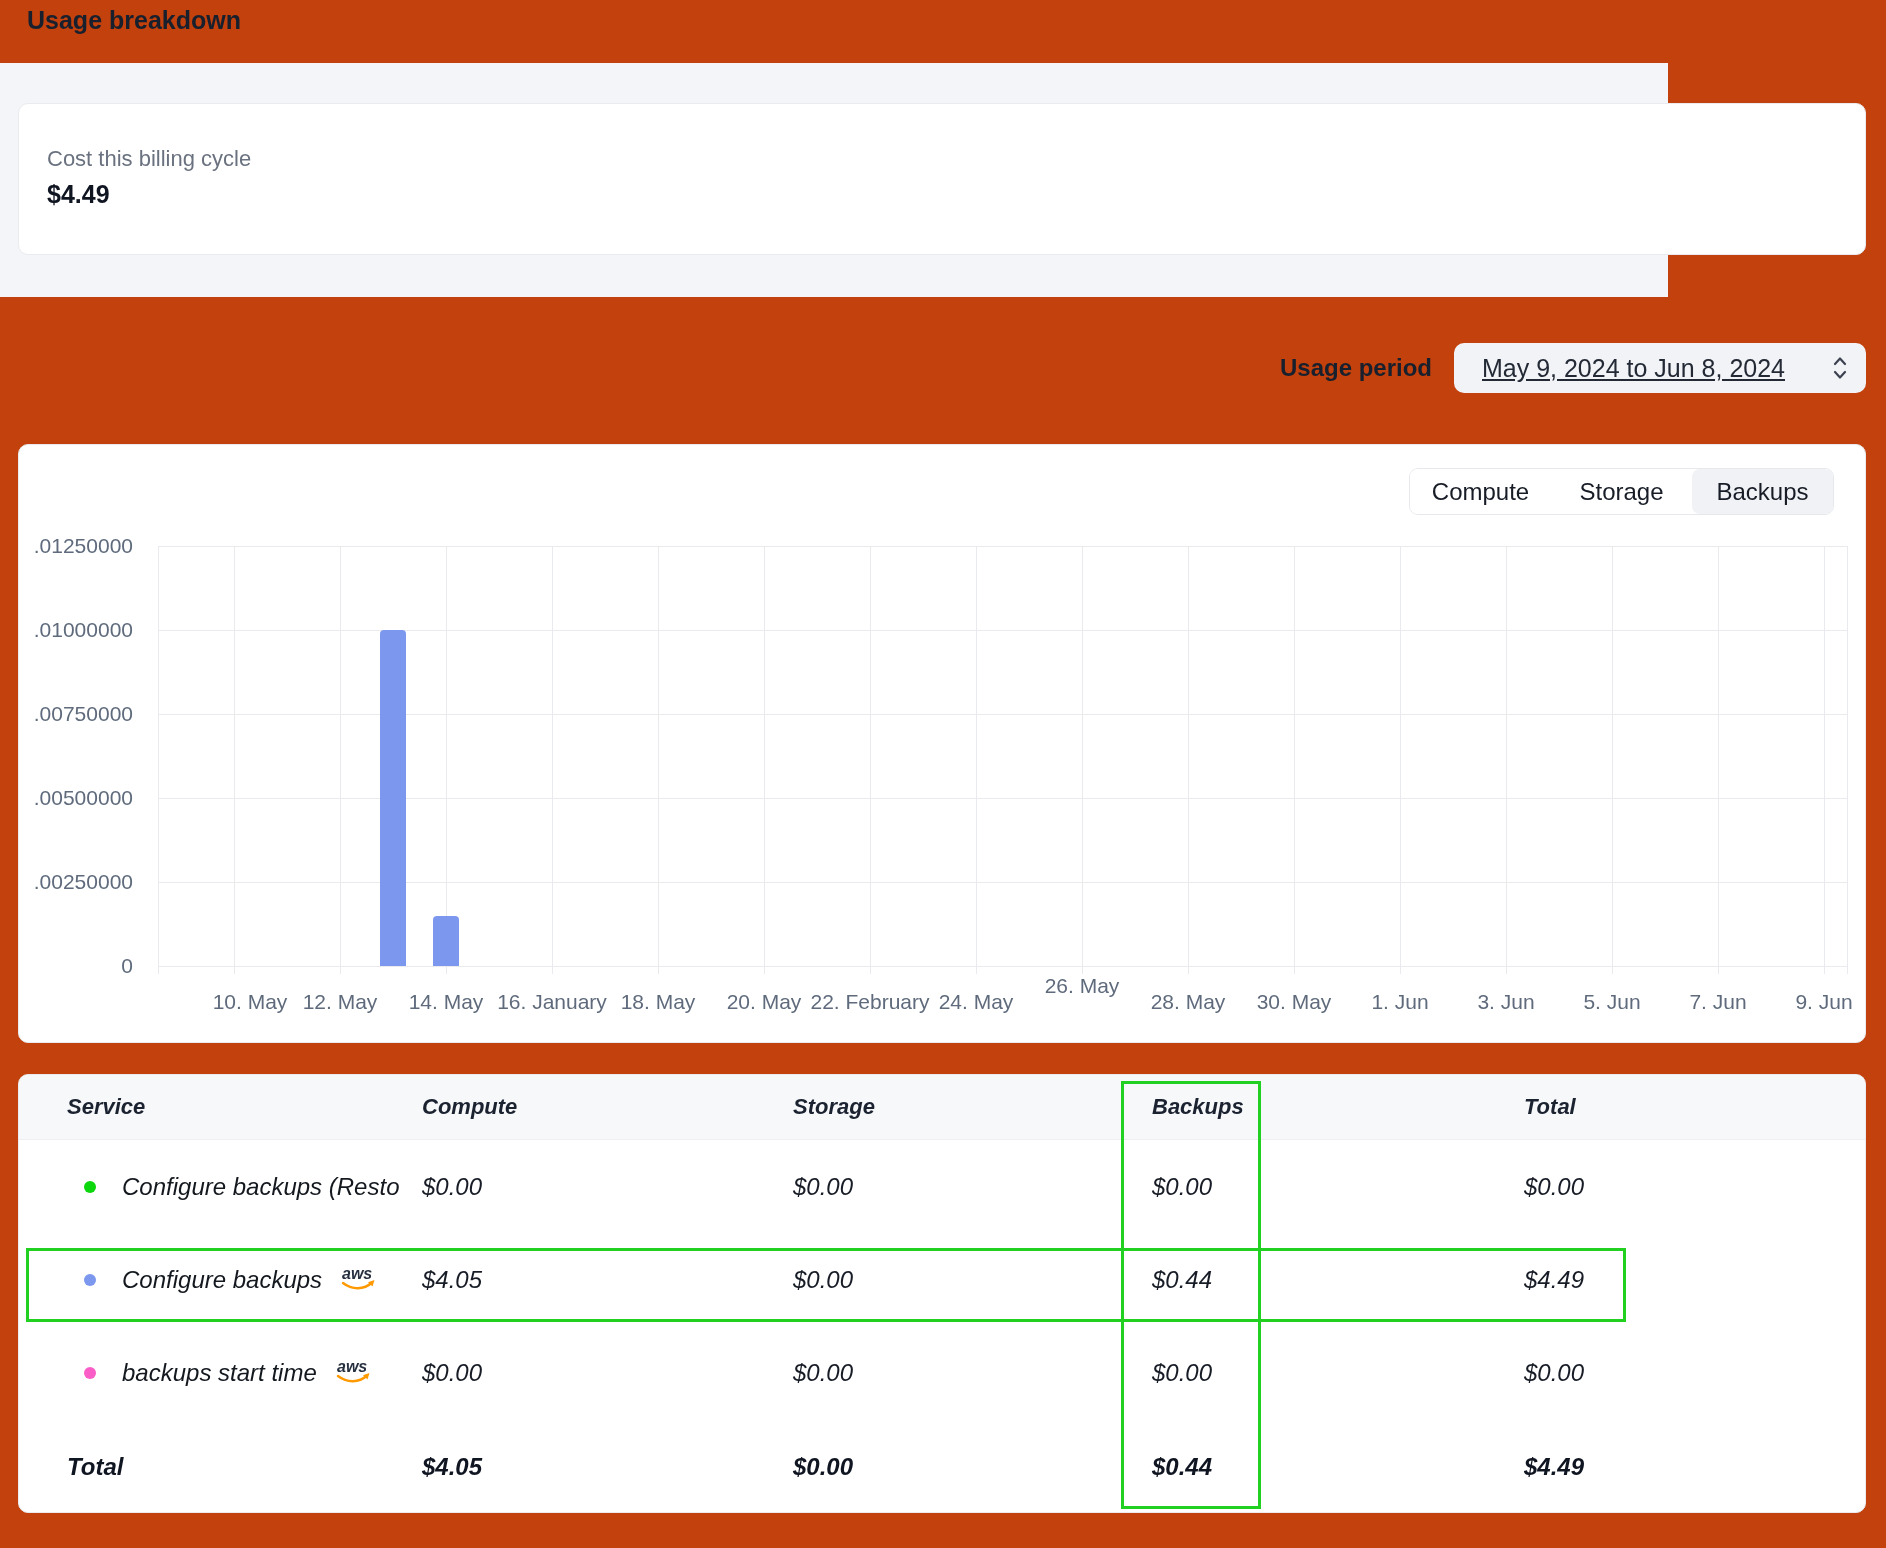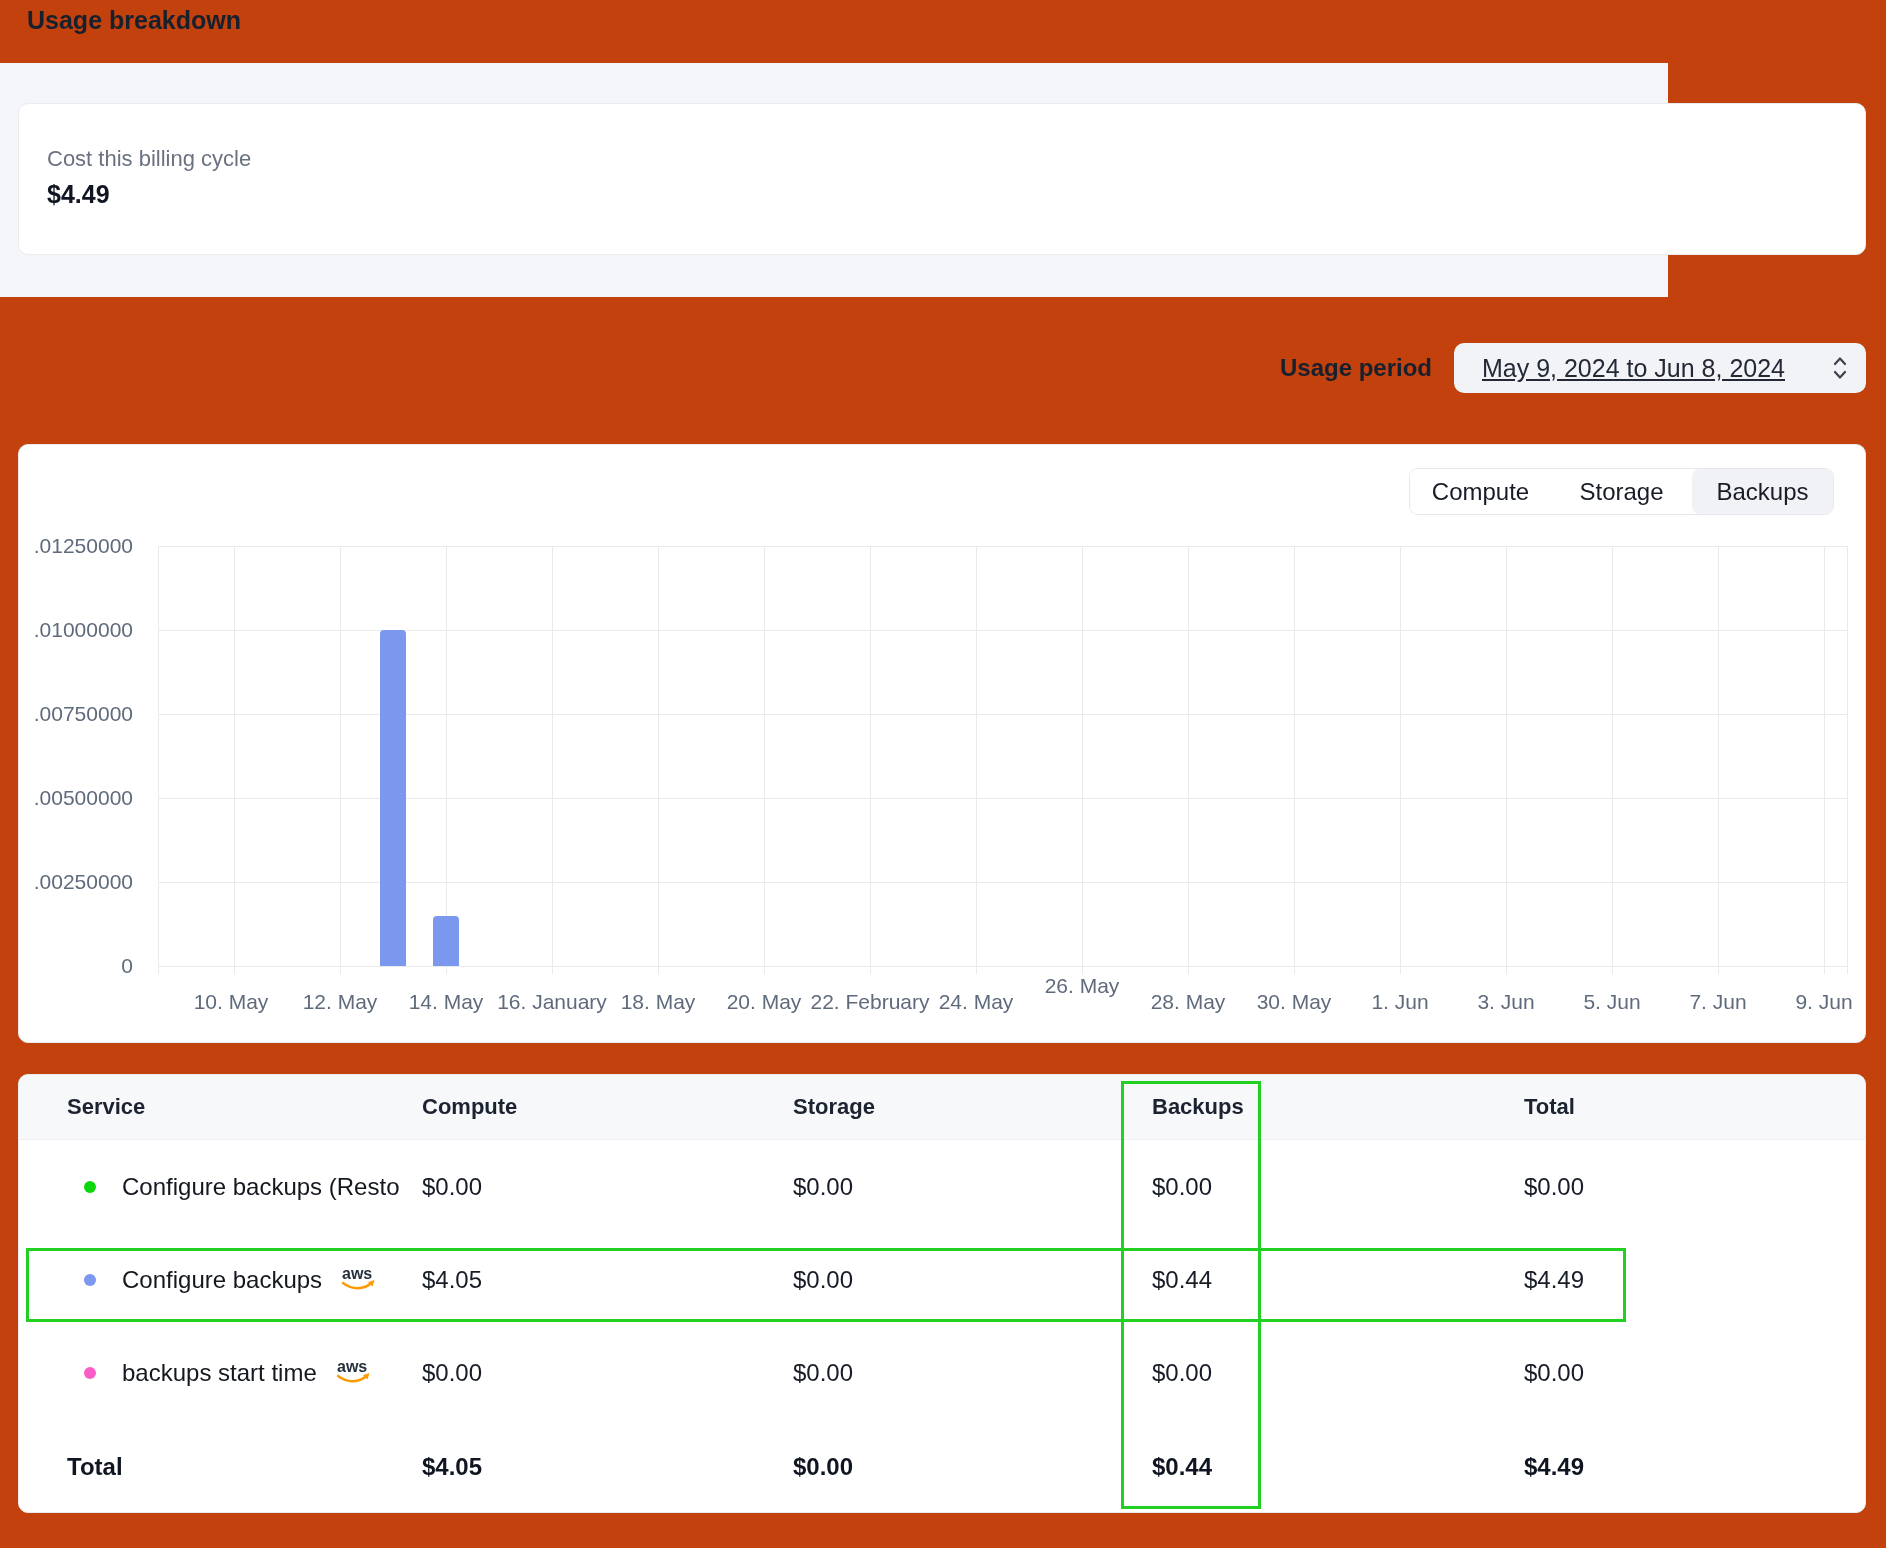--- a/index.html
+++ b/index.html
@@ -32,21 +32,21 @@
 
   .plot { position:absolute; left:0; top:0; width:100%; height:100%; }
   .gl-h { position:absolute; height:1px; background:#e9eaee; }
   .gl-v { position:absolute; width:1px; background:#e9eaee; }
   .ytick { position:absolute; width:110px; text-align:right; font-size:21px; color:#5f6b7c; transform:translateY(-50%); }
   .xtick { position:absolute; text-align:center; font-size:21px; color:#5f6b7c; transform:translateX(-50%); white-space:nowrap; }
   .bar { position:absolute; width:26px; border-radius:4px 4px 0 0; }
 
   .table-card { position:absolute; left:18px; top:1074px; width:1848px; height:439px;
                 background:#fff; border:1px solid #e9ebef; border-radius:10px; overflow:hidden; }
-  .t-grid { display:grid; grid-template-columns:373px 371px 359px 372px 1fr; align-items:center; padding-left:30px; }
+  .t-grid { display:grid; grid-template-columns:373px 371px 359px 372px 1fr; align-items:center; padding-left:30px;font-style:italic; }
   .t-head { height:65px; background:#f7f8fa; border-bottom:1px solid #edeff3; }
   .t-head .th { font-size:22px; font-weight:600; color:#1b2230; }
   .t-head .th.first { padding-left:18px; }
   .t-row { height:93px; }
   .t-row.total { height:95px; }
   .svc { display:flex; align-items:center; overflow:hidden; white-space:nowrap; }
   .dot { width:12px; height:12px; border-radius:50%; margin-left:35px; margin-right:26px; flex:0 0 auto; }
   .svc-label { font-size:24px; color:#14181f; }
   .aws { margin-left:16px; flex:0 0 auto; }
   .cell { font-size:24px; color:#171c26; }
@@ -92,21 +92,21 @@
         <div class="gl-h" style="left: 139px; top: 185px; width: 1689px;"></div>
         <div class="ytick" style="left: 4px; top: 185px;">.01000000</div>
         <div class="gl-h" style="left: 139px; top: 269px; width: 1689px;"></div>
         <div class="ytick" style="left: 4px; top: 269px;">.00750000</div>
         <div class="gl-h" style="left: 139px; top: 353px; width: 1689px;"></div>
         <div class="ytick" style="left: 4px; top: 353px;">.00500000</div>
         <div class="gl-h" style="left: 139px; top: 437px; width: 1689px;"></div>
         <div class="ytick" style="left: 4px; top: 437px;">.00250000</div>
         <div class="gl-h" style="left: 139px; top: 521px; width: 1689px;"></div>
         <div class="ytick" style="left: 4px; top: 521px;">0</div>
-        <div class="xtick" style="left: 212px; top: 545px; text-align: right;">10. May</div>
+        <div class="xtick" style="left: 231px; top: 545px; text-align: right;">10. May</div>
         <div class="xtick" style="left: 321px; top: 545px;">12. May</div>
         <div class="xtick" style="left: 427px; top: 545px;">14. May</div>
         <div class="xtick" style="left: 533px; top: 545px;">16. January</div>
         <div class="xtick" style="left: 639px; top: 545px;">18. May</div>
         <div class="xtick" style="left: 745px; top: 545px;">20. May</div>
         <div class="xtick" style="left: 851px; top: 545px;">22. February</div>
         <div class="xtick" style="left: 957px; top: 545px;">24. May</div>
         <div class="xtick" style="left: 1063px; top: 529px;">26. May</div>
         <div class="xtick" style="left: 1169px; top: 545px;">28. May</div>
         <div class="xtick" style="left: 1275px; top: 545px;">30. May</div>

